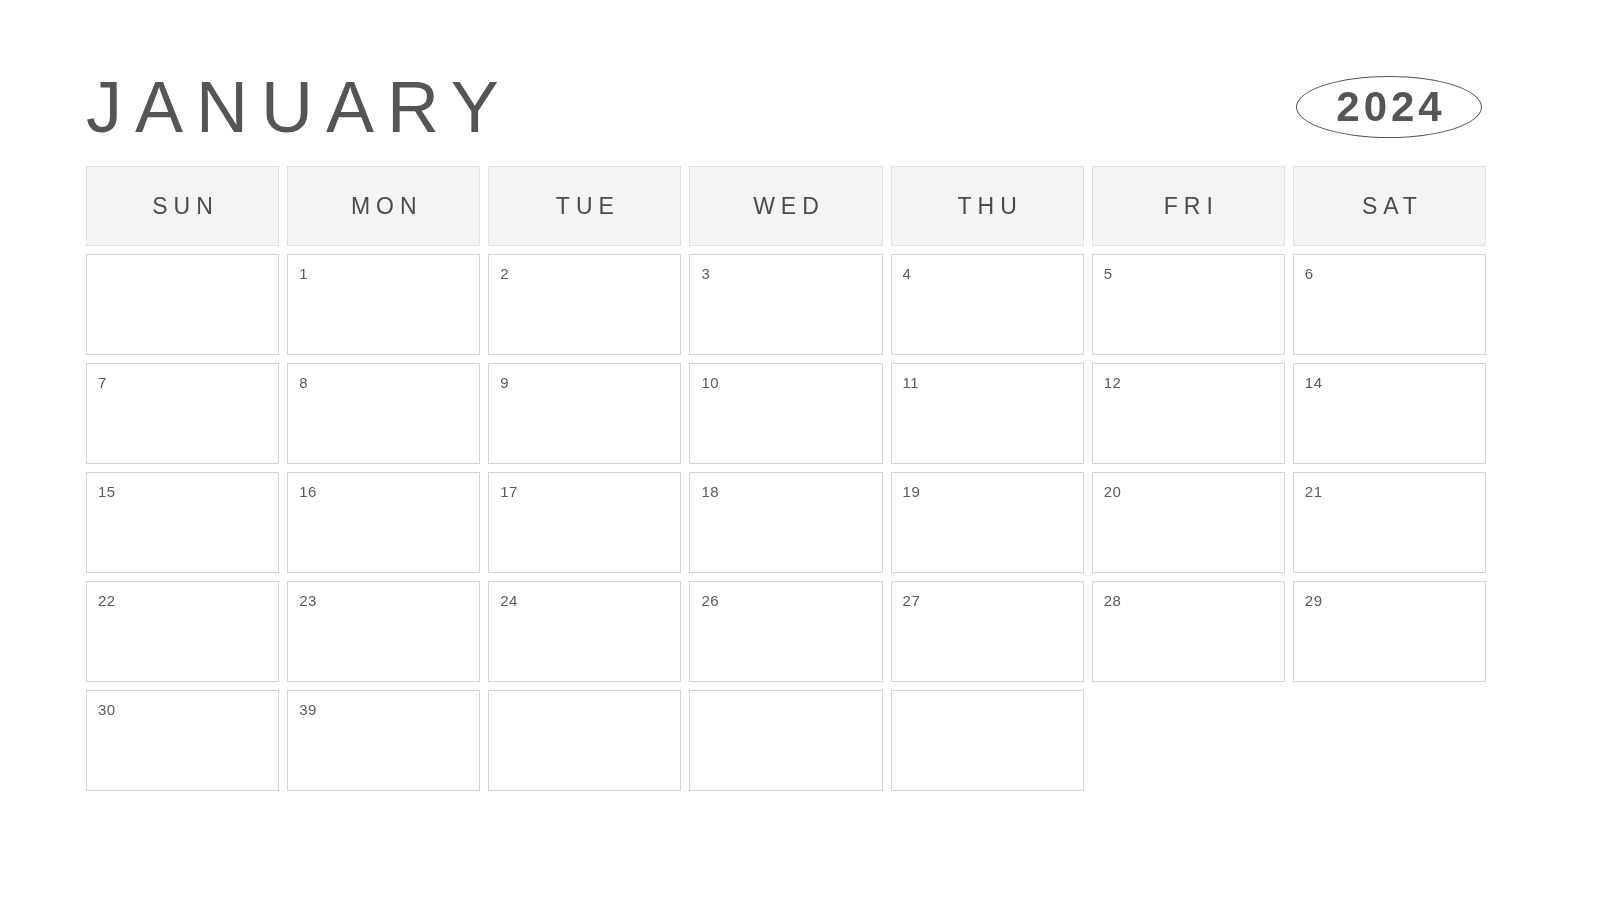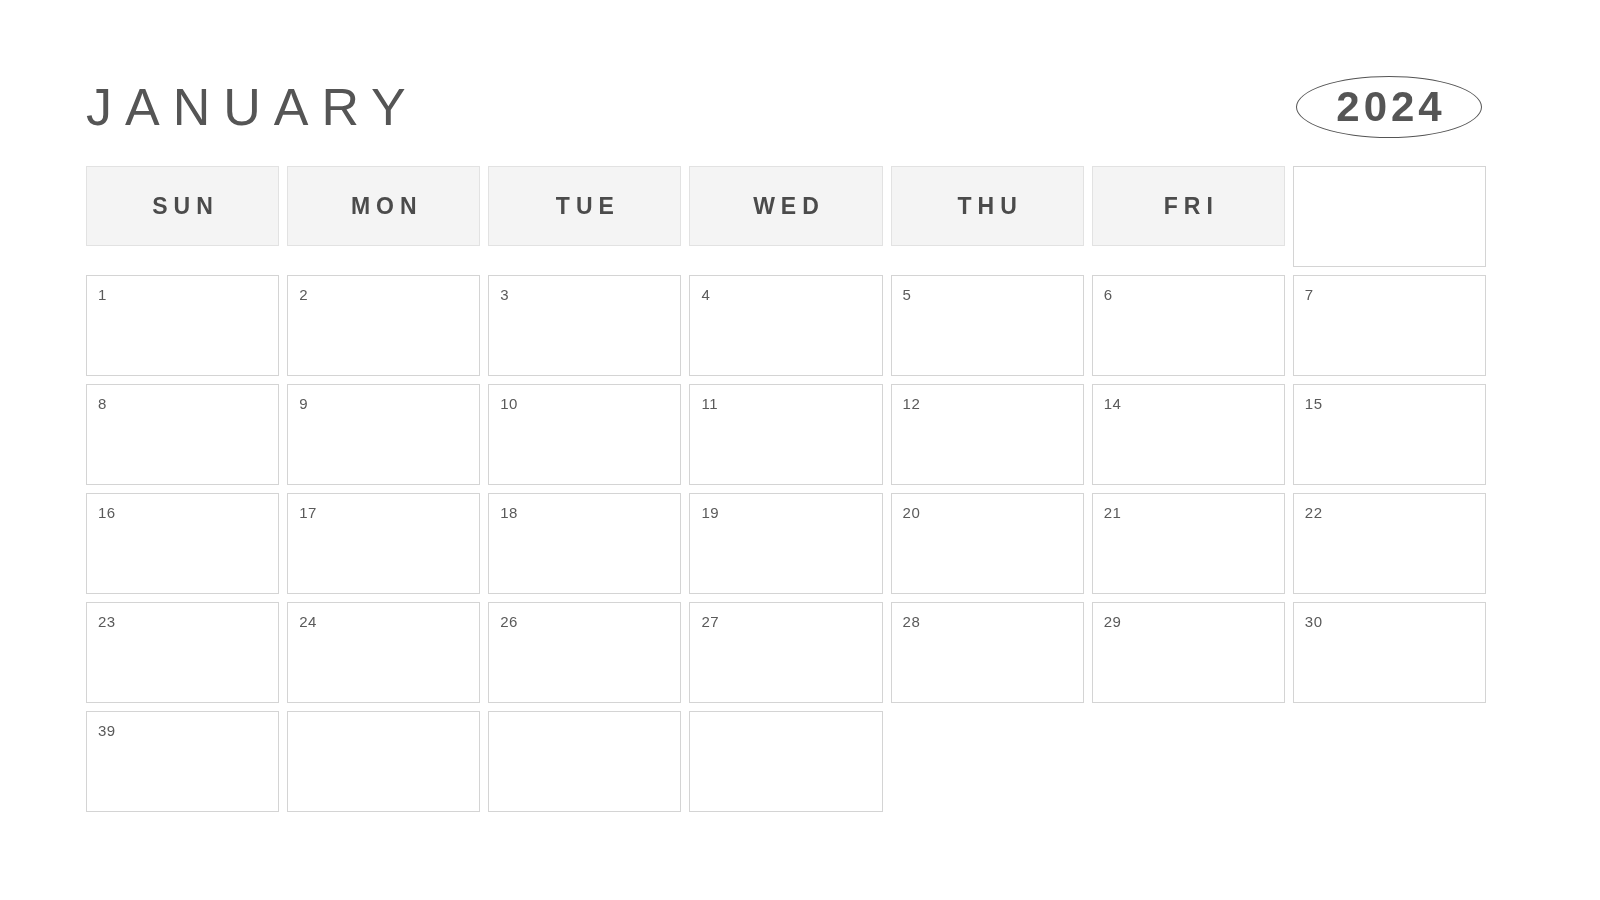--- a/index.html
+++ b/index.html
@@ -23,21 +23,21 @@
     left: 86px;
     top: 62px;
     width: 1400px;
     height: 90px;
     display: flex;
     align-items: center;
     justify-content: space-between;
   }
   .month-title {
     font-family: "Liberation Sans", sans-serif;
-    font-size: 52px;
+    font-size: 72px;
     font-weight: 400;
     letter-spacing: 13px;
     color: #555555;
     line-height: 1;
     white-space: nowrap;
   }
   .year-badge {
     width: 186px;
     height: 62px;
     border: 1.6px solid #555555;
@@ -68,21 +68,21 @@
   .dow {
     height: 80px;
     background: #f4f4f4;
     border: 1px solid #e2e2e2;
     display: flex;
     align-items: center;
     justify-content: center;
   }
   .dow span {
     font-size: 23px;
-    font-weight: 700;
+    font-weight: 400;
     letter-spacing: 6px;
     color: #4b4b4b;
     padding-left: 6px;
   }
   .cell {
     height: 101px;
     background: #ffffff;
     border: 1px solid #d4d4d4;
     position: relative;
   }
@@ -122,20 +122,23 @@
       </div>
     <div class="dow">
         <span>WED</span>
       </div>
     <div class="dow">
         <span>THU</span>
       </div>
     <div class="dow">
         <span>FRI</span>
       </div>
+    <div class="dow">
+        <span>SAT</span>
+      </div>
 
     <div class="cell empty">
         <span class="num"></span>
       </div>
     <div class="cell">
         <span class="num">1</span>
       </div>
     <div class="cell">
         <span class="num">2</span>
       </div>

